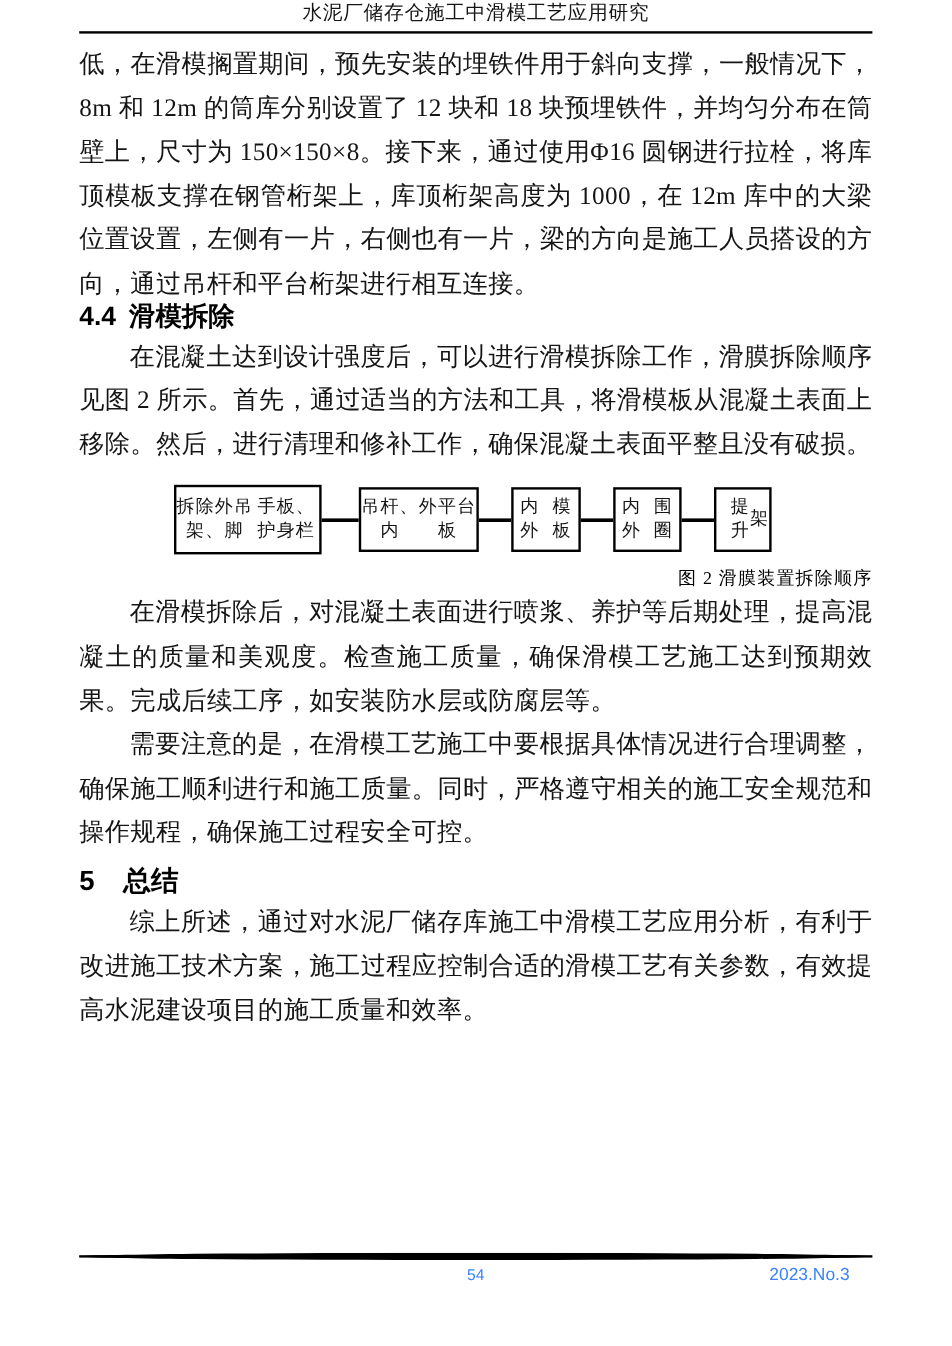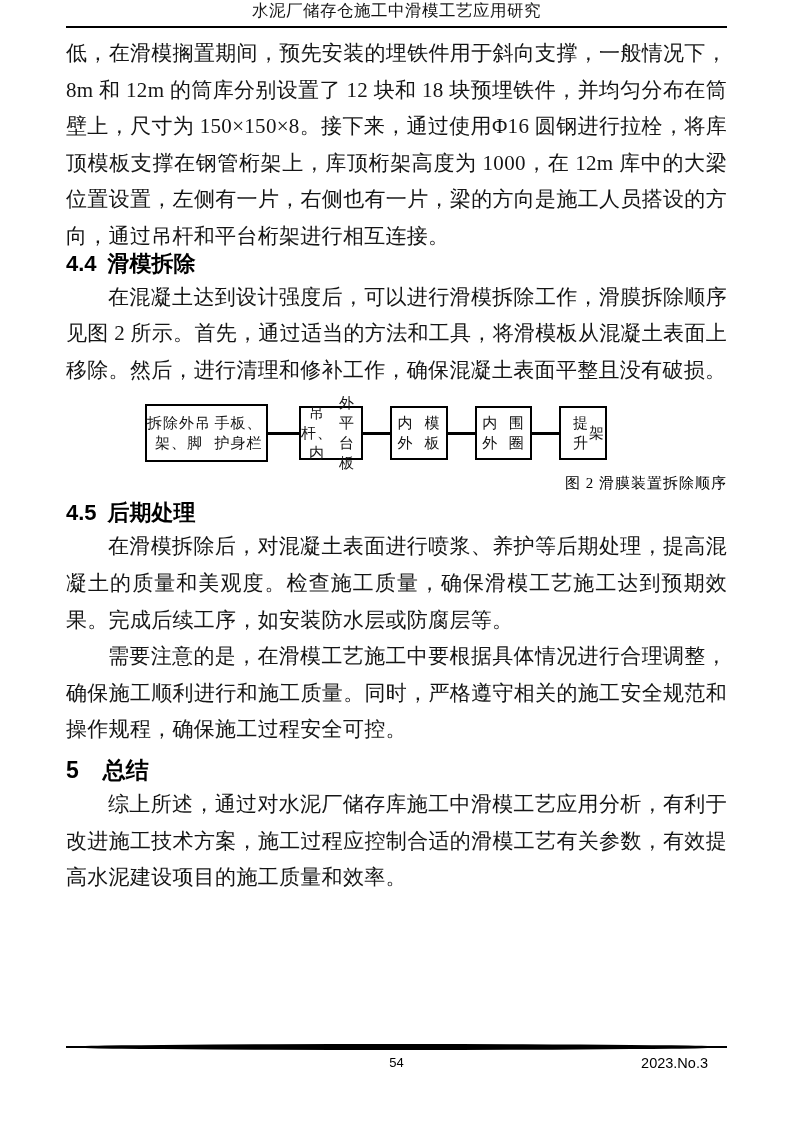--- a/index.html
+++ b/index.html
@@ -71,21 +71,21 @@
     justify-content: center;
     align-items: center;
     text-align: center;
     font-size: 15px;
     line-height: 20px;
     letter-spacing: 1px;
     flex-shrink: 0;
     background: #fff;
   }
   .fc-box-1 { width: 123px; }
-  .fc-box-2 { width: 64px; height: 54px; }
+  .fc-box-2 { width: 100px; height: 54px; }
   .fc-box-3 { width: 58px; height: 54px; }
   .fc-box-4 { width: 57px; height: 54px; }
   .fc-box-5 { width: 48px; height: 54px; text-align: right; }
   .fc-connector { width: 27px; height: 2.5px; background: #000; flex-shrink: 0; }
   .fc-connector-1 { width: 31px; }
   .fig-caption {
     text-align: right;
     font-size: 15px;
     line-height: 18px;
     margin-top: 12px;
@@ -105,21 +105,21 @@
   }
   .footer-rule .lens {
     position: absolute; top: 0; left: 0; right: 0; height: 6px; background: #000;
     clip-path: ellipse(50% 50% at 50% 50%);
   }
   .footer-row {
     position: relative;
     margin-top: 4px;
     height: 20px;
     font-family: "Liberation Sans", "DejaVu Sans", sans-serif;
-    color: #000000;
+    color: #3b82f6;
   }
   .page-number {
     position: absolute;
     left: 50%;
     transform: translateX(-50%);
     font-size: 13px;
     line-height: 18px;
   }
   .issue {
     position: absolute;
@@ -171,24 +171,20 @@
         </div>
         <div class="fc-connector"></div>
         <div class="fc-box fc-box-5">
           <span class="fc-line">提升</span>
           <span class="fc-line">架</span>
         </div>
       </div>
       <figcaption class="fig-caption">图 2 滑膜装置拆除顺序</figcaption>
     </figure>
 
-    <h2 class="section-heading h-45">
-      <span class="sec-num">4.5</span>
-      <span class="sec-title">后期处理</span>
-    </h2>
 
     <p class="para">在滑模拆除后，对混凝土表面进行喷浆、养护等后期处理，提高混凝土的质量和美观度。检查施工质量，确保滑模工艺施工达到预期效果。完成后续工序，如安装防水层或防腐层等。</p>
 
     <p class="para">需要注意的是，在滑模工艺施工中要根据具体情况进行合理调整，确保施工顺利进行和施工质量。同时，严格遵守相关的施工安全规范和操作规程，确保施工过程安全可控。</p>
 
     <h2 class="section-heading h-5">
       <span class="sec-num">5</span>
       <span class="sec-title">总结</span>
     </h2>
 

